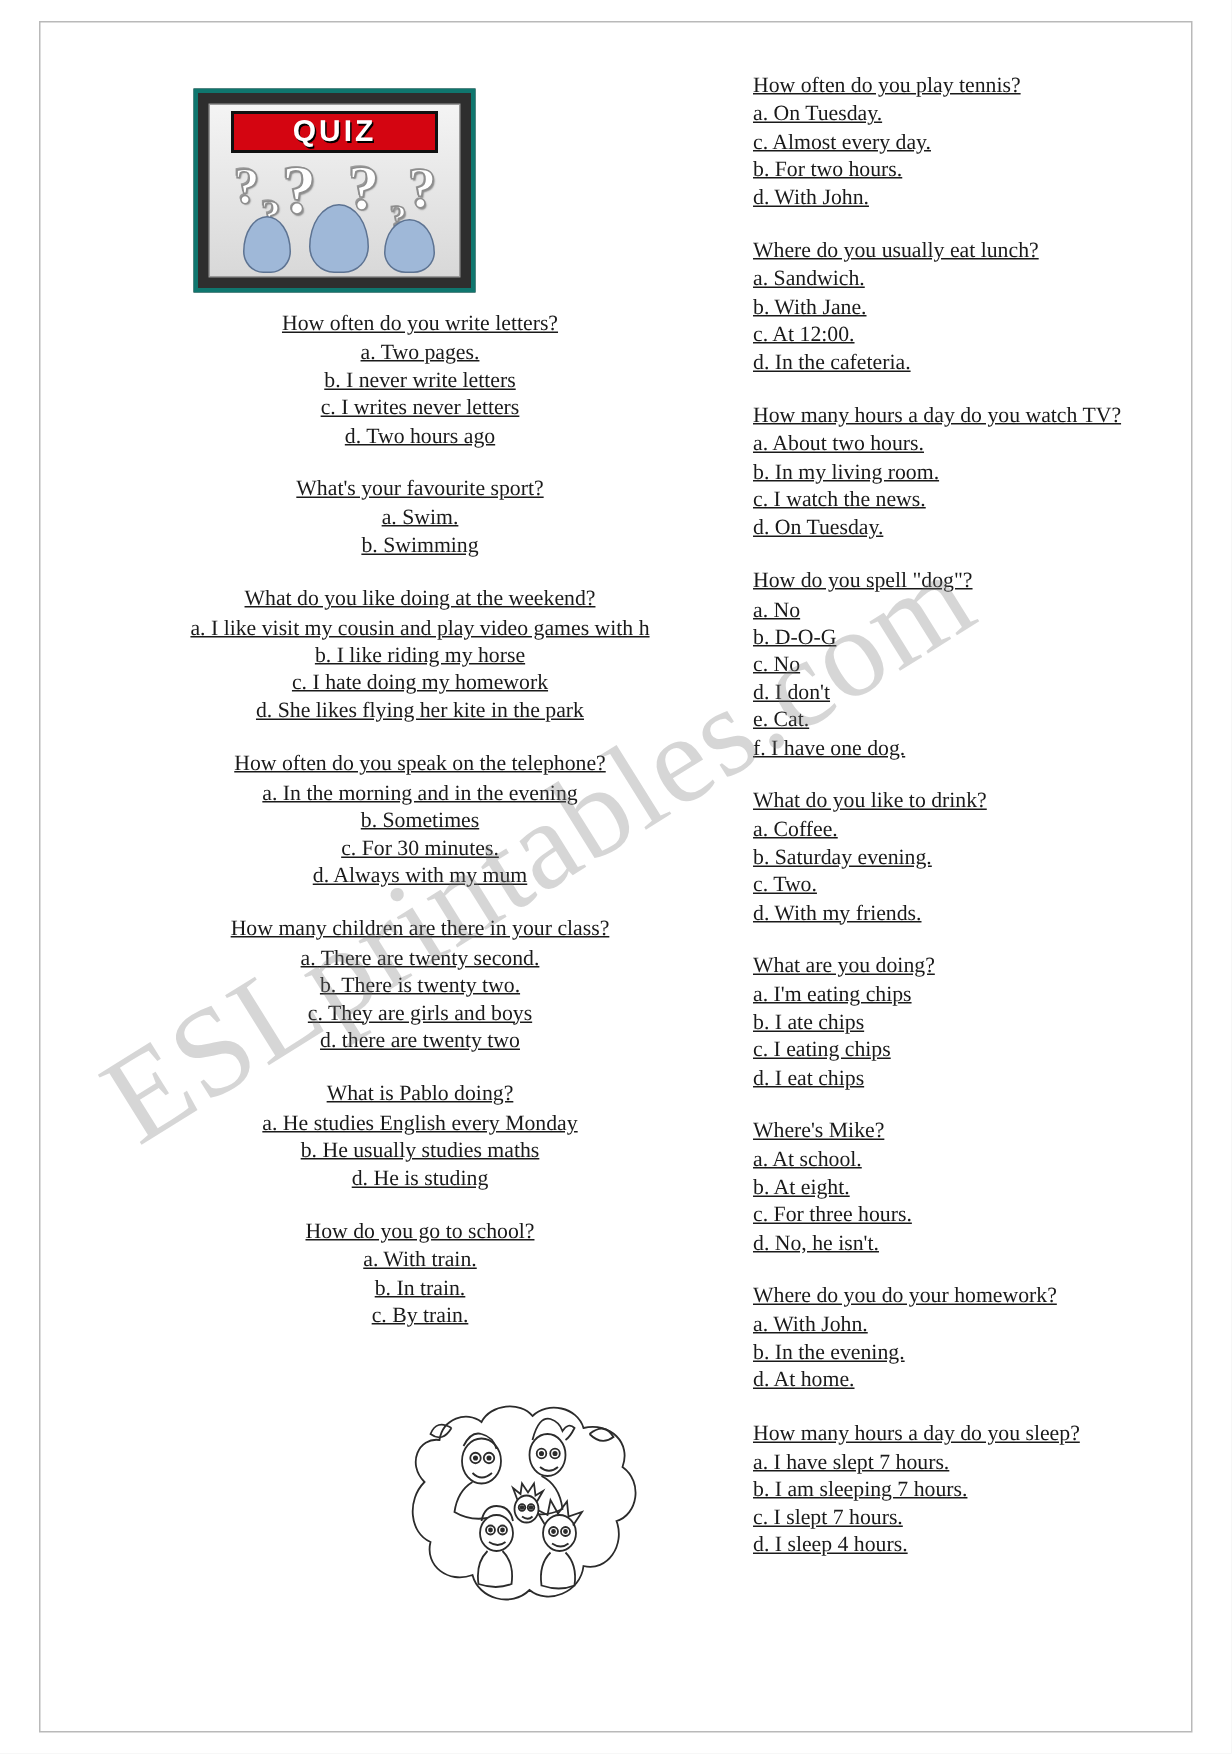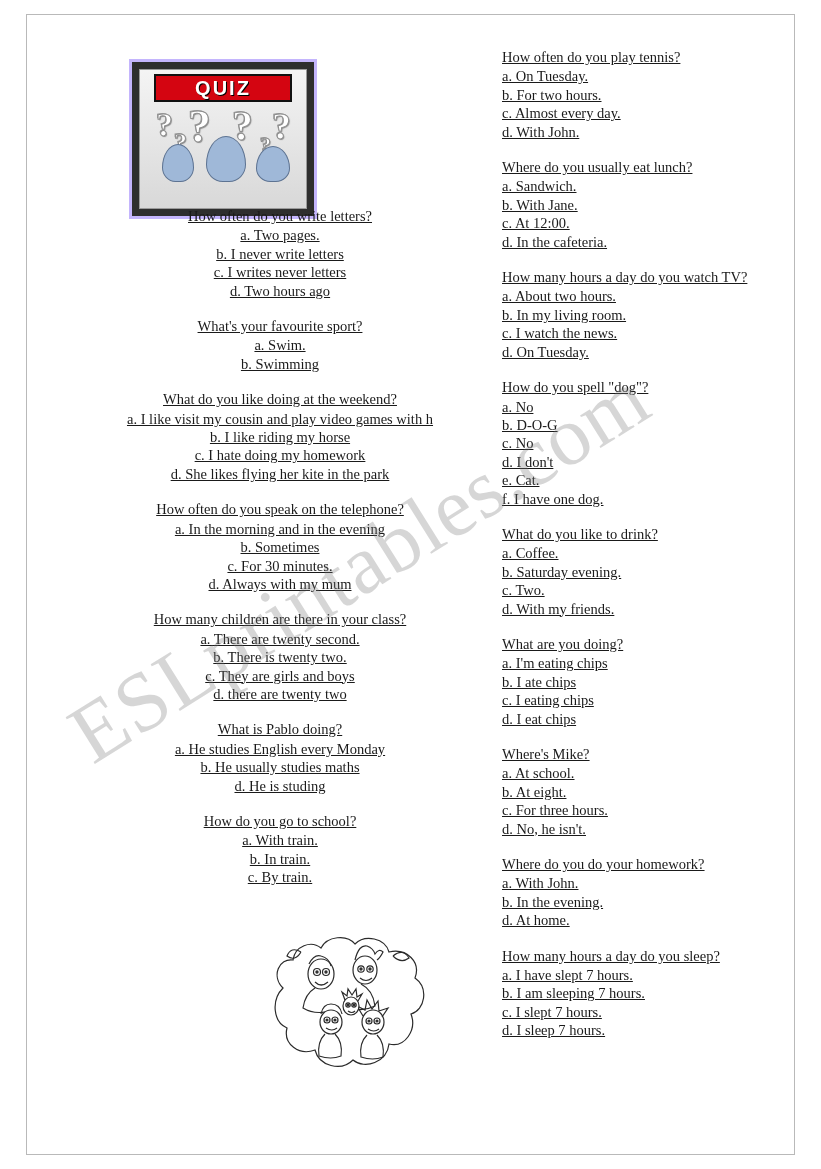--- a/index.html
+++ b/index.html
@@ -26,23 +26,23 @@
     border: 1px solid #b9b9b9;
     pointer-events: none;
   }
 
   
   .quiz-logo {
     position: absolute;
     left: 129px;
     top: 59px;
     width: 188px;
-    height: 160px;
+    height: 136px;
     background: #2e2e2e;
-    border: 3px solid #c4b5fd;
+    border: 3px solid #0f766e;
     box-sizing: border-box;
     padding: 7px;
   }
   .quiz-logo-inner {
     position: relative;
     width: 100%;
     height: 100%;
     background: linear-gradient(#f4f4f4, #d8d8d8);
     border: 1px solid #9a9a9a;
     box-sizing: border-box;
@@ -216,22 +216,22 @@
         <p class="a-text">a. With train.</p>
         <p class="a-text">b. In train.</p>
         <p class="a-text">c. By train.</p>
       </div>
     </div>
 
   <div class="col col-right" id="col-right">
       <div class="qblock">
         <p class="q-text">How often do you play tennis?</p>
         <p class="a-text">a. On Tuesday.</p>
+        <p class="a-text">c. Almost every day.</p>
         <p class="a-text">b. For two hours.</p>
-        <p class="a-text">c. Almost every day.</p>
         <p class="a-text">d. With John.</p>
       </div>
       <div class="qblock">
         <p class="q-text">Where do you usually eat lunch?</p>
         <p class="a-text">a. Sandwich.</p>
         <p class="a-text">b. With Jane.</p>
         <p class="a-text">c. At 12:00.</p>
         <p class="a-text">d. In the cafeteria.</p>
       </div>
       <div class="qblock">
@@ -275,21 +275,21 @@
         <p class="q-text">Where do you do your homework?</p>
         <p class="a-text">a. With John.</p>
         <p class="a-text">b. In the evening.</p>
         <p class="a-text">d. At home.</p>
       </div>
       <div class="qblock">
         <p class="q-text">How many hours a day do you sleep?</p>
         <p class="a-text">a. I have slept 7 hours.</p>
         <p class="a-text">b. I am sleeping 7 hours.</p>
         <p class="a-text">c. I slept 7 hours.</p>
-        <p class="a-text">d. I sleep 7 hours.</p>
+        <p class="a-text">d. I sleep 4 hours.</p>
       </div>
     </div>
 
   <div class="sketch">
     <svg width="172" height="148" viewBox="0 0 172 148" fill="none" stroke="#2b2b2b" stroke-width="1.2">
       <path d="M18 58 C6 46 14 28 28 30 C30 16 46 10 56 18 C62 6 82 4 90 14 C100 4 120 8 124 22 C142 18 156 32 150 48 C164 58 160 80 146 84 C152 100 140 118 124 114 C122 132 100 140 88 130 C76 142 54 136 50 120 C34 126 18 114 22 98 C8 92 6 70 18 58 Z" fill="#ffffff"></path>
       <ellipse cx="56" cy="44" rx="13" ry="15" fill="#fff"></ellipse>
       <path d="M44 34 q5 -10 12 -8 q8 2 10 10"></path>
       <circle cx="52" cy="42" r="3.5" fill="#fff"></circle>
       <circle cx="61" cy="42" r="3.5" fill="#fff"></circle>

